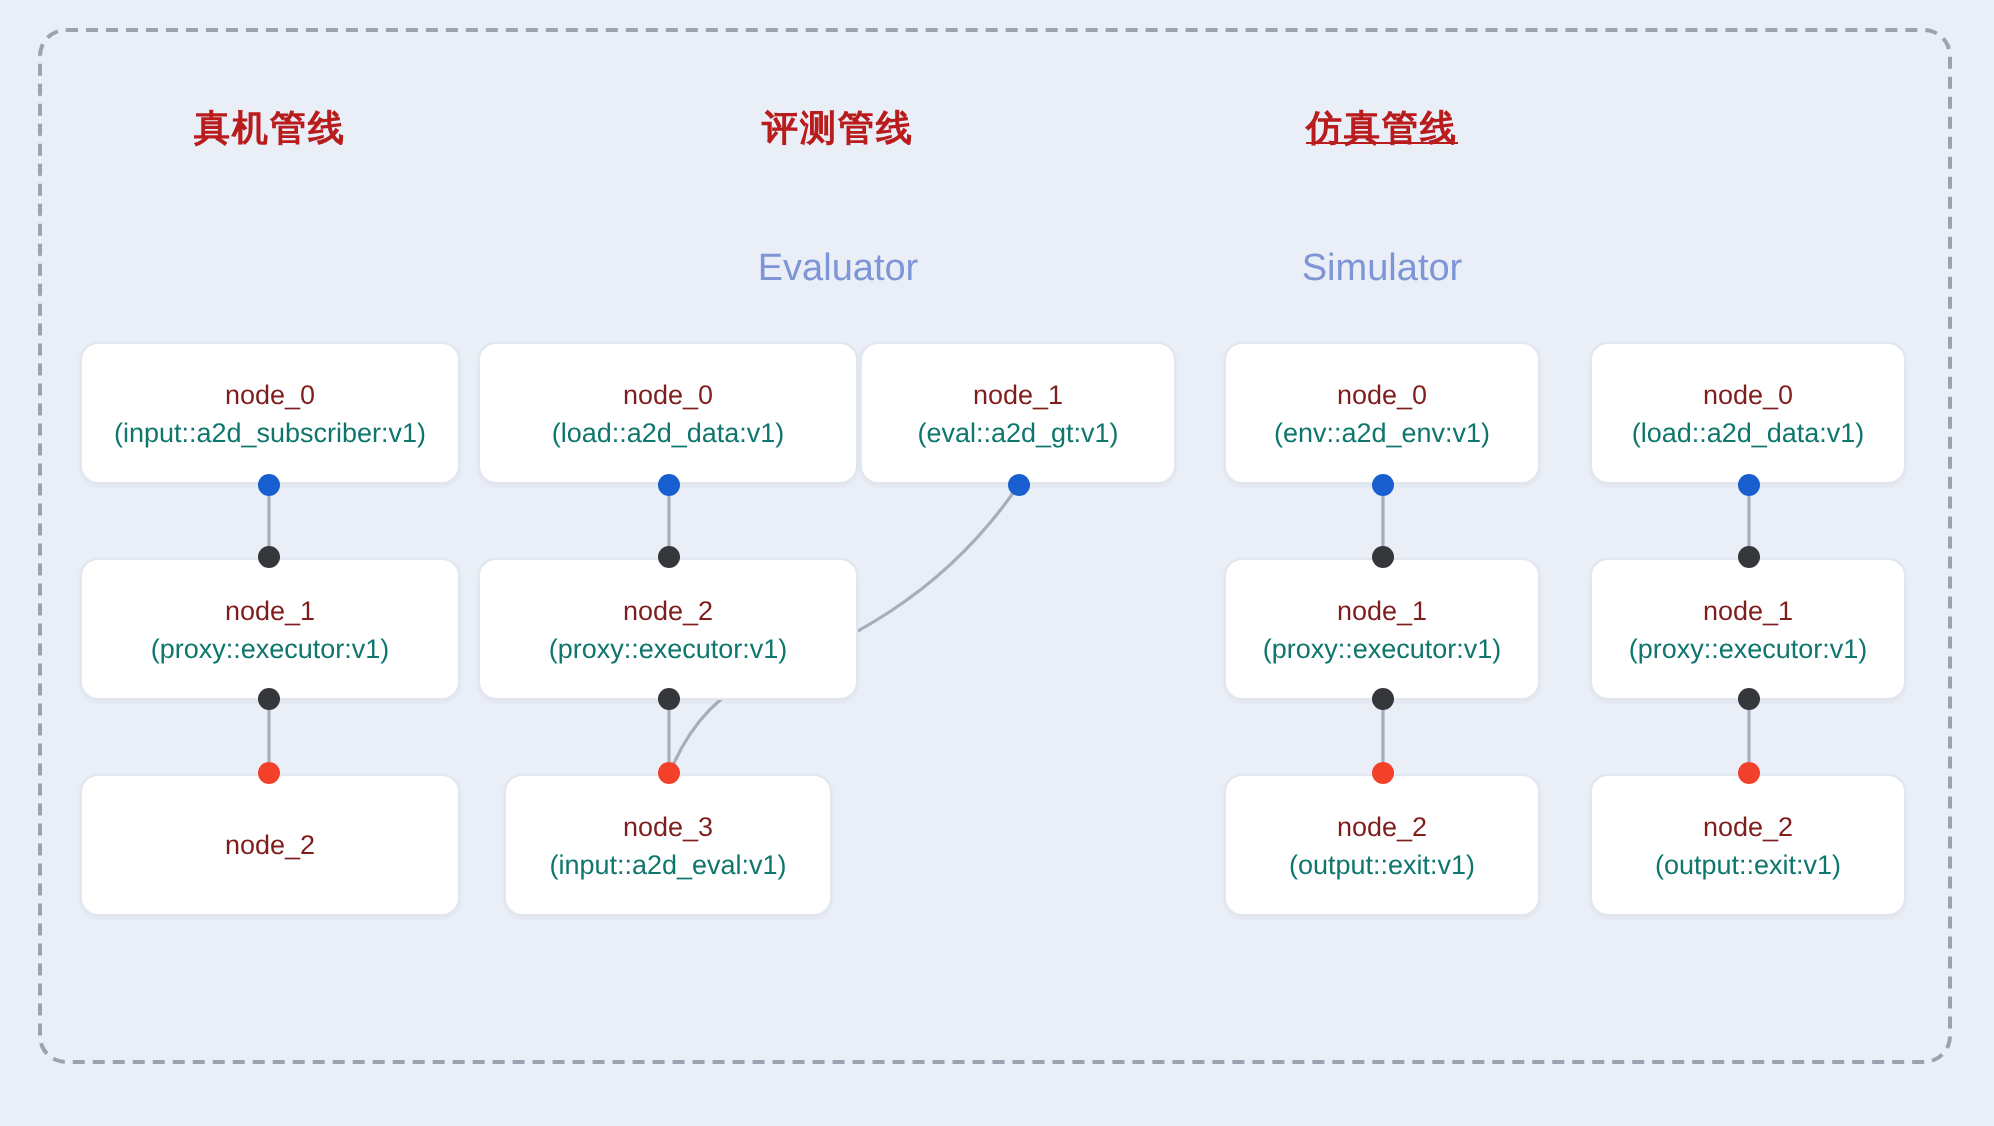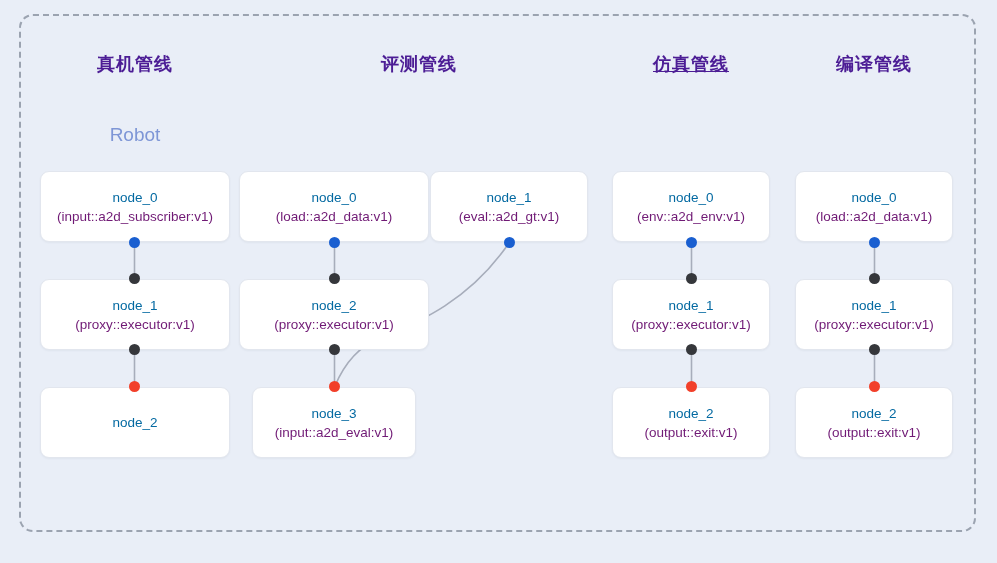--- a/index.html
+++ b/index.html
@@ -40,21 +40,21 @@
   .column {
     position: absolute;
     z-index: 2;
   }
   .col-title {
     position: absolute;
     width: 100%;
     text-align: center;
     font-size: 18px;
     font-weight: bold;
-    color: #4c1d95;
+    color: #b91c1c;
     letter-spacing: 1px;
     white-space: nowrap;
   }
   .col-subtitle {
     position: absolute;
     width: 100%;
     text-align: center;
     font-size: 19px;
     font-weight: normal;
     color: #7e96d6;
@@ -68,27 +68,27 @@
     border-radius: 9px;
     display: flex;
     flex-direction: column;
     align-items: center;
     justify-content: center;
     box-shadow: 0 1px 2px rgba(40, 50, 70, 0.05);
     z-index: 3;
   }
   .node-name {
     font-size: 13.5px;
-    color: #0369a1;
+    color: #7f1d1d;
     line-height: 19px;
     white-space: nowrap;
   }
   .node-type {
     font-size: 13.5px;
-    color: #701a75;
+    color: #0f766e;
     line-height: 19px;
     white-space: nowrap;
   }
   .port {
     position: absolute;
     width: 11px;
     height: 11px;
     border-radius: 50%;
     z-index: 4;
   }
@@ -115,21 +115,20 @@
       <line x1="691.5" y1="242" x2="691.5" y2="279"></line>
       <line x1="691.5" y1="350" x2="691.5" y2="387"></line>
 
       <line x1="874.5" y1="242" x2="874.5" y2="279"></line>
       <line x1="874.5" y1="350" x2="874.5" y2="387"></line>
     </g>
   </svg>
 
   <div class="column" style="left:40px; top:0; width:190px; height:563px;">
     <div class="col-title" style="top:52px;">真机管线</div>
-    <div class="col-subtitle" style="top:124px;">Robot</div>
   </div>
 
   <div class="node-card" style="left:40px; top:171px; width:190px; height:71px;">
     <div class="node-name">node_0</div>
     <div class="node-type">(input::a2d_subscriber:v1)</div>
   </div>
   <div class="node-card" style="left:40px; top:279px; width:190px; height:71px;">
     <div class="node-name">node_1</div>
     <div class="node-type">(proxy::executor:v1)</div>
   </div>
@@ -137,20 +136,21 @@
     <div class="node-name">node_2</div>
   </div>
 
   <div class="port port-blue" style="left:129px; top:237px;"></div>
   <div class="port port-black" style="left:129px; top:273px;"></div>
   <div class="port port-black" style="left:129px; top:344px;"></div>
   <div class="port port-red" style="left:129px; top:381px;"></div>
 
   <div class="column" style="left:264px; top:0; width:310px; height:563px;">
     <div class="col-title" style="top:52px;">评测管线</div>
+    <div class="col-subtitle" style="top:124px;">Evaluator</div>
   </div>
 
   <div class="node-card" style="left:239px; top:171px; width:190px; height:71px;">
     <div class="node-name">node_0</div>
     <div class="node-type">(load::a2d_data:v1)</div>
   </div>
   <div class="node-card" style="left:430px; top:171px; width:158px; height:71px;">
     <div class="node-name">node_1</div>
     <div class="node-type">(eval::a2d_gt:v1)</div>
   </div>
@@ -164,20 +164,21 @@
   </div>
 
   <div class="port port-blue" style="left:329px; top:237px;"></div>
   <div class="port port-blue" style="left:504px; top:237px;"></div>
   <div class="port port-black" style="left:329px; top:273px;"></div>
   <div class="port port-black" style="left:329px; top:344px;"></div>
   <div class="port port-red" style="left:329px; top:381px;"></div>
 
   <div class="column" style="left:596px; top:0; width:190px; height:563px;">
     <div class="col-title" style="top:52px;text-decoration:underline;">仿真管线</div>
+    <div class="col-subtitle" style="top:124px;">Simulator</div>
   </div>
 
   <div class="node-card" style="left:612px; top:171px; width:158px; height:71px;">
     <div class="node-name">node_0</div>
     <div class="node-type">(env::a2d_env:v1)</div>
   </div>
   <div class="node-card" style="left:612px; top:279px; width:158px; height:71px;">
     <div class="node-name">node_1</div>
     <div class="node-type">(proxy::executor:v1)</div>
   </div>
@@ -185,21 +186,20 @@
     <div class="node-name">node_2</div>
     <div class="node-type">(output::exit:v1)</div>
   </div>
 
   <div class="port port-blue" style="left:686px; top:237px;"></div>
   <div class="port port-black" style="left:686px; top:273px;"></div>
   <div class="port port-black" style="left:686px; top:344px;"></div>
   <div class="port port-red" style="left:686px; top:381px;"></div>
 
   <div class="column" style="left:779px; top:0; width:190px; height:563px;">
-    <div class="col-title" style="top:52px;">编译管线</div>
   </div>
 
   <div class="node-card" style="left:795px; top:171px; width:158px; height:71px;">
     <div class="node-name">node_0</div>
     <div class="node-type">(load::a2d_data:v1)</div>
   </div>
   <div class="node-card" style="left:795px; top:279px; width:158px; height:71px;">
     <div class="node-name">node_1</div>
     <div class="node-type">(proxy::executor:v1)</div>
   </div>

